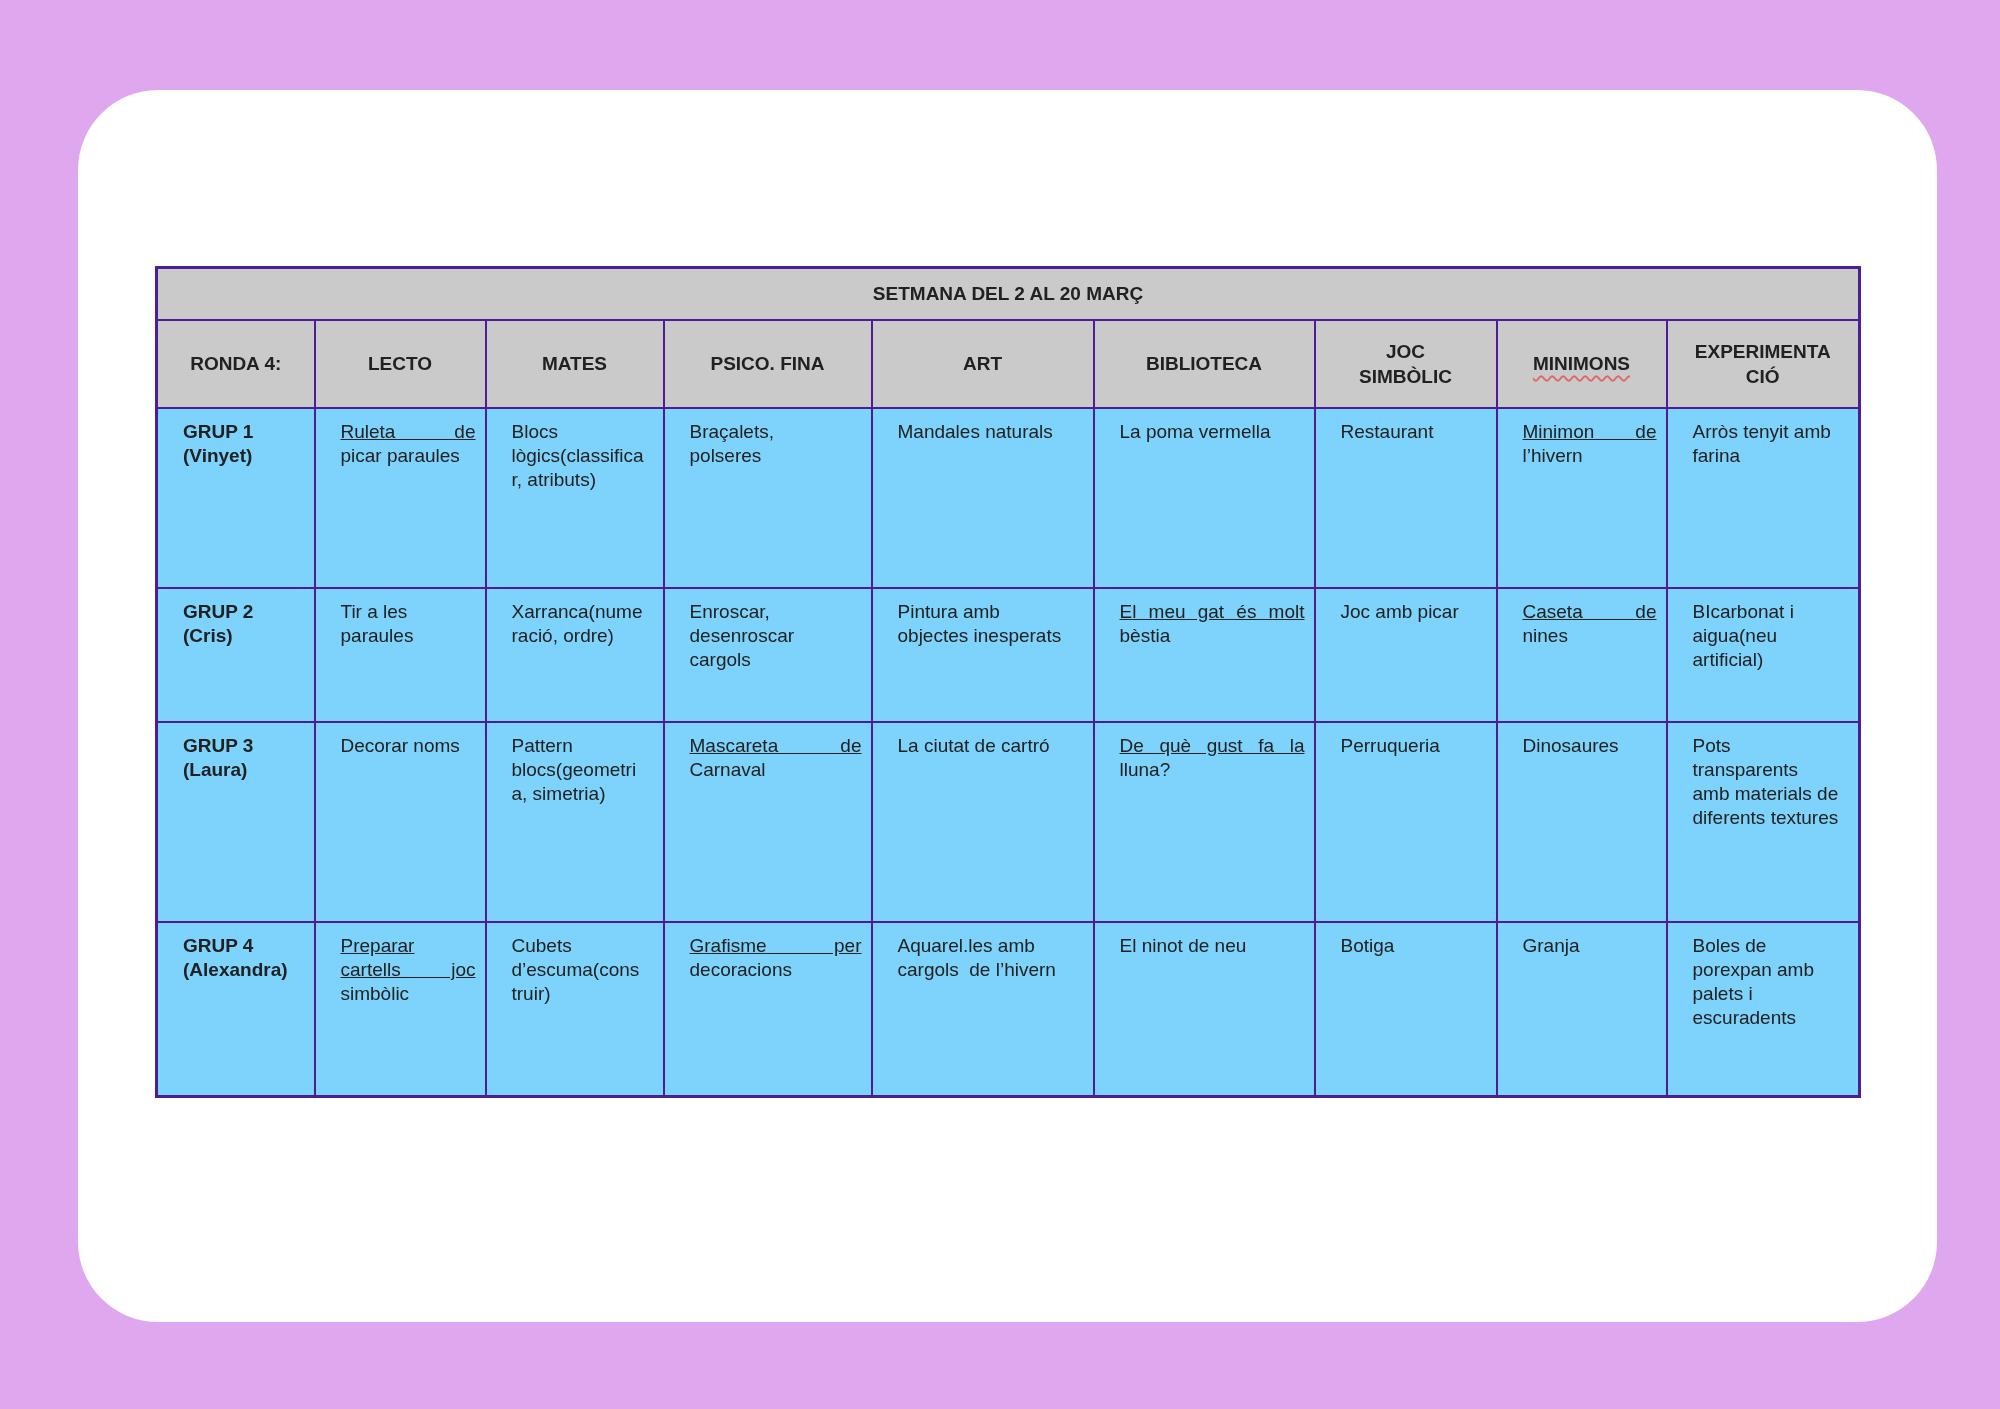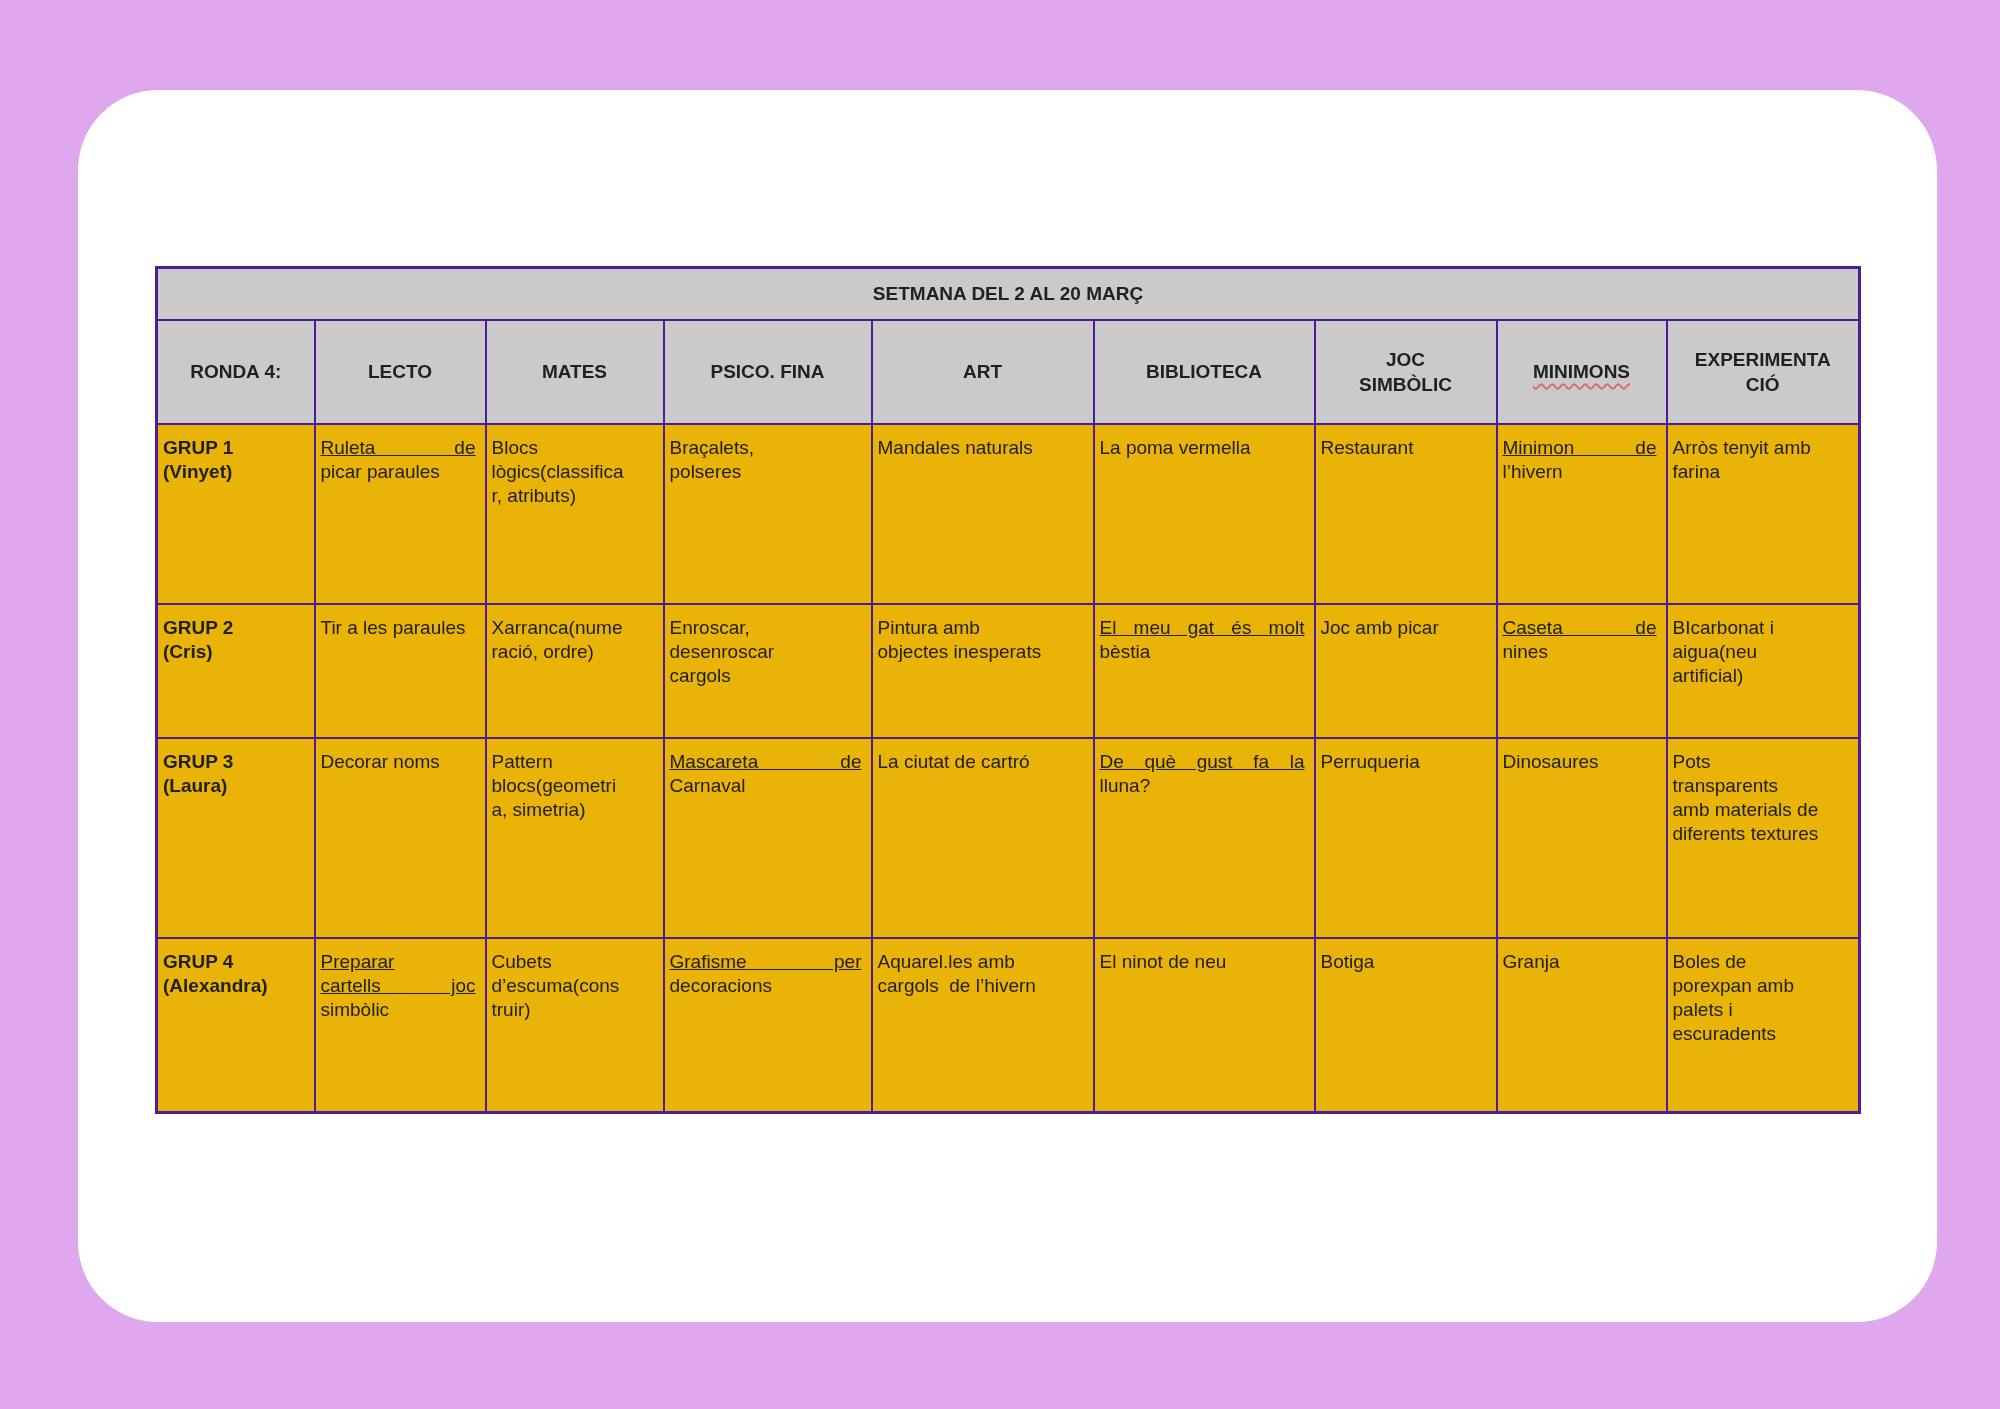--- a/index.html
+++ b/index.html
@@ -43,21 +43,21 @@
     font-weight: bold;
     font-size: 19px;
     line-height: 25px;
     white-space: pre-line;
     text-align: center;
     vertical-align: middle;
     padding: 6px 8px;
   }
   tr.title-row { height: 52px; }
   tr.title-row th { font-size: 19px; }
-  tr.header-row { height: 104px; margin-top: 40px; }
+  tr.header-row { height: 88px; margin-top: 40px; }
   th.ronda {
     text-align: left;
     vertical-align: top;
     padding: 12px 10px;
   }
   th.minimons-th {
     text-decoration: underline;
     text-decoration-style: wavy;
     text-decoration-color: var(--spell-red, #e06666);
     text-decoration-thickness: 2px;
@@ -65,24 +65,24 @@
   }
   th.exp {
     text-align: left;
   }
   tbody tr:nth-child(1) { height: 180px; }
   tbody tr:nth-child(2) { height: 134px; }
   tbody tr:nth-child(3) { height: 200px; }
   tbody tr:nth-child(4) { height: 175px; }
   tbody td {
     vertical-align: top;
-    padding: 11px 9px 8px 5px;
+    padding: 11px 9px 8px 25px;
     font-size: 19px;
     line-height: 24px;
-    background: #eab308;
+    background: #7dd3fc;
     margin-left: 43px;
   }
   tbody td:first-child {
     font-weight: bold;
   }
   .ln {
     white-space: pre-wrap;
   }
   .jl {
     text-align: justify;

